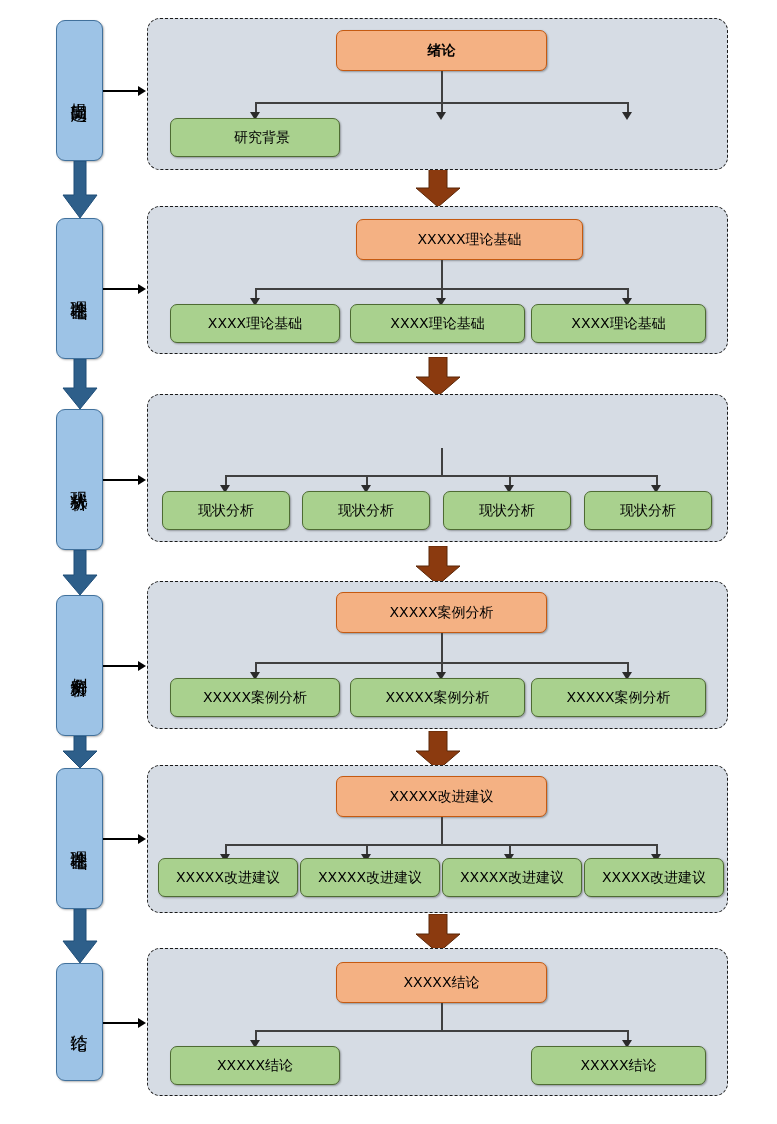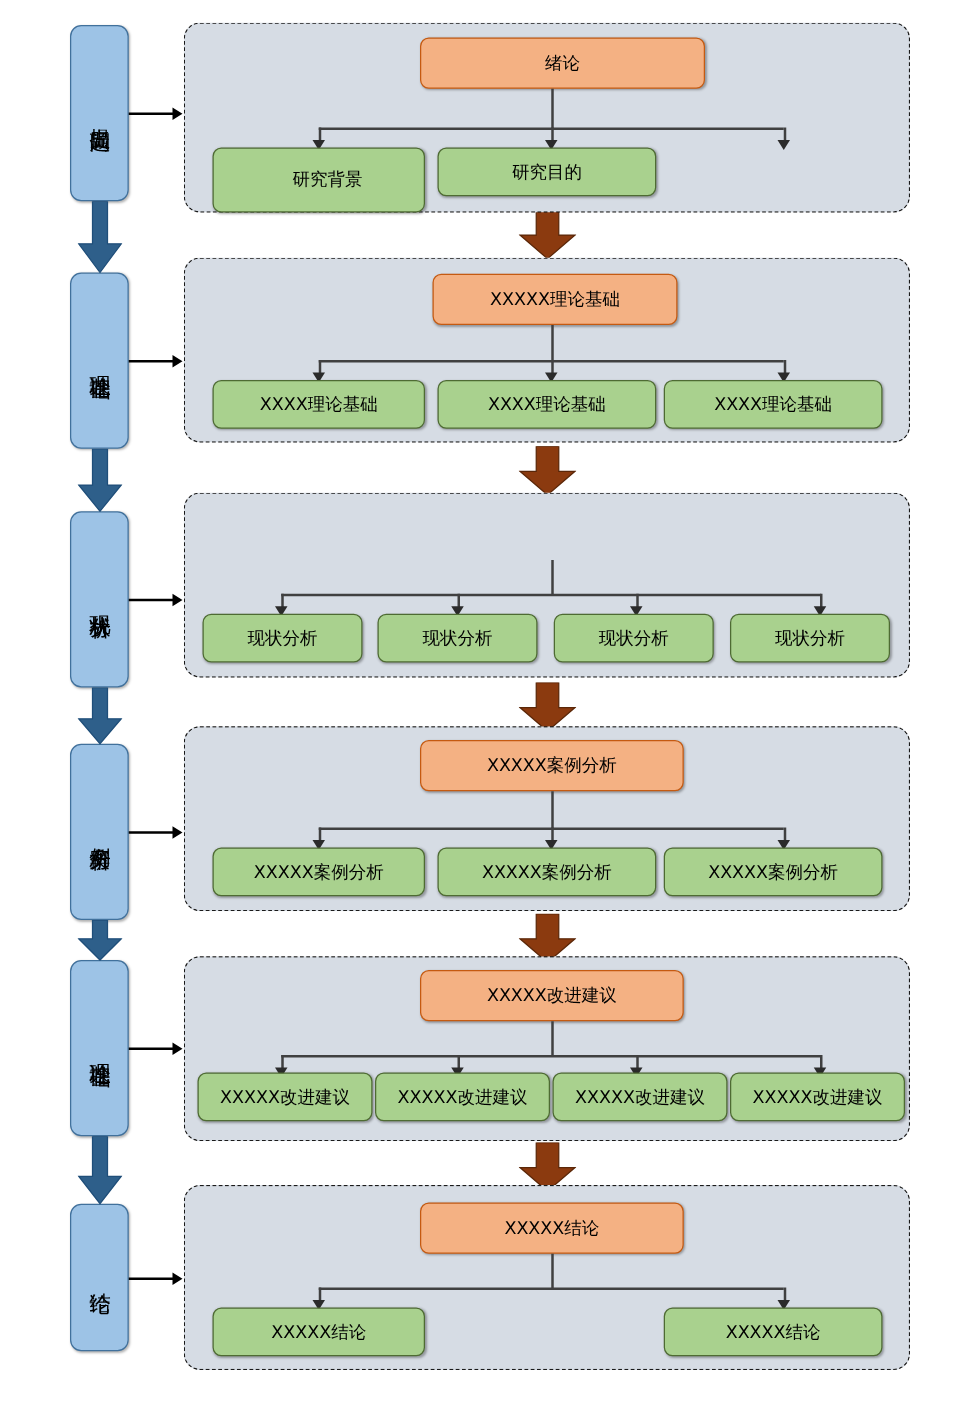--- a/index.html
+++ b/index.html
@@ -157,43 +157,40 @@
     </svg>
   </div>
   <div class="blockarrow" style="left:415px;top:914px;width:46px;height:40px;">
     <svg width="46" height="40" viewBox="0 0 46 40">
       <polygon points="14,0 32,0 32,20 45,20 23,39 1,20 14,20" fill="#8B3A0F" stroke="#5B2708" stroke-width="1"></polygon>
     </svg>
   </div>
 
   <div class="panel" style="left:147px;top:18px;width:581px;height:152px;"></div>
 
-  <div class="node head" style="left:336px;top:30px;width:228px;height:41px;">
+  <div class="node head" style="left:336px;top:30px;width:211px;height:41px;font-weight:bold;">
     <span>绪论</span>
   </div>
 
   <div class="ln lnv" style="left:441px;top:71px;height:32px;"></div>
   <div class="ln lnh" style="left:255px;top:102px;width:372px;"></div>
   <div class="ln lnv" style="left:255px;top:102px;height:12px;"></div>
   <div class="ahead" style="left:250px;top:112px;"></div>
   <div class="ln lnv" style="left:441px;top:102px;height:12px;"></div>
   <div class="ahead" style="left:436px;top:112px;"></div>
   <div class="ln lnv" style="left:627px;top:102px;height:12px;"></div>
   <div class="ahead" style="left:622px;top:112px;"></div>
 
-  <div class="node leaf" style="left:170px;top:118px;width:170px;height:52px;padding-left:14px;">
+  <div class="node leaf" style="left:170px;top:118px;width:170px;height:39px;padding-left:14px;">
     <span>研究背景</span>
   </div>
-  <div class="node leaf" style="left:350px;top:118px;width:175px;height:39px;">
-    <span>研究目的</span>
-  </div>
 
   <div class="panel" style="left:147px;top:206px;width:581px;height:148px;"></div>
 
-  <div class="node head" style="left:346px;top:219px;width:196px;height:41px;">
+  <div class="node head" style="left:356px;top:219px;width:227px;height:41px;">
     <span>XXXXX理论基础</span>
   </div>
   <div class="ln lnv" style="left:441px;top:260px;height:29px;"></div>
   <div class="ln lnh" style="left:255px;top:288px;width:372px;"></div>
   <div class="ln lnv" style="left:255px;top:288px;height:12px;"></div>
   <div class="ahead" style="left:250px;top:298px;"></div>
   <div class="ln lnv" style="left:441px;top:288px;height:12px;"></div>
   <div class="ahead" style="left:436px;top:298px;"></div>
   <div class="ln lnv" style="left:627px;top:288px;height:12px;"></div>
   <div class="ahead" style="left:622px;top:298px;"></div>

